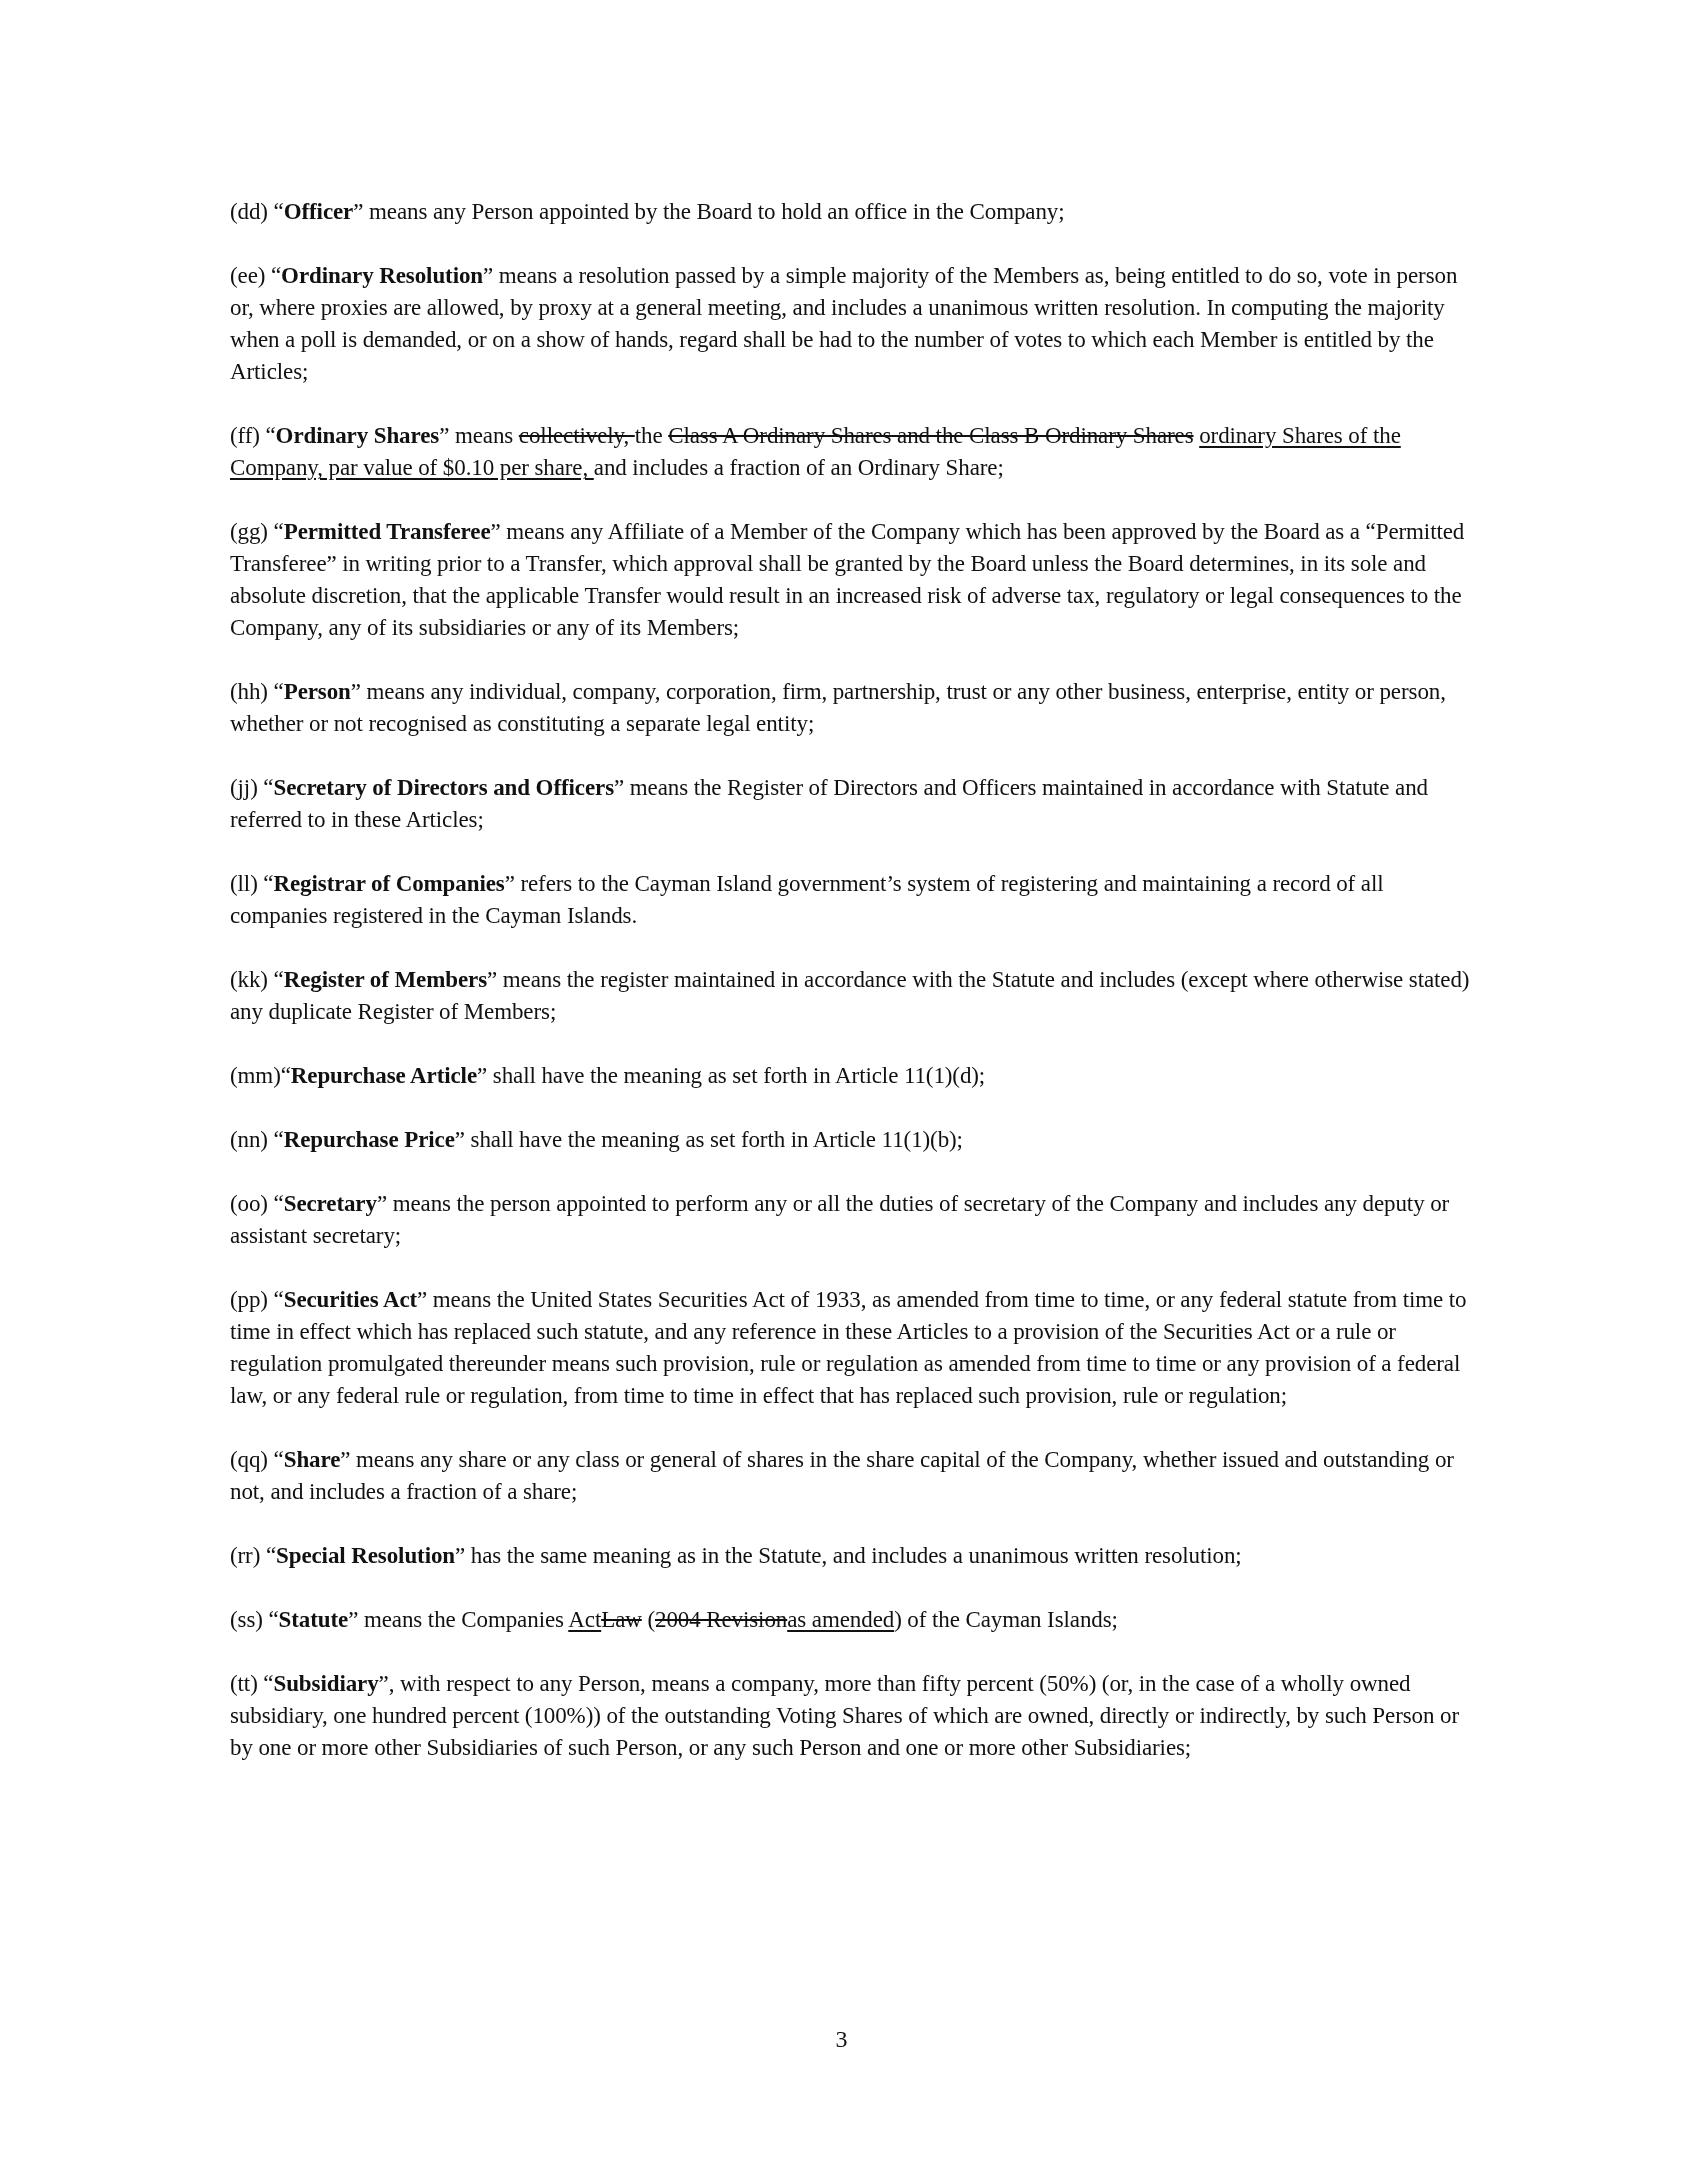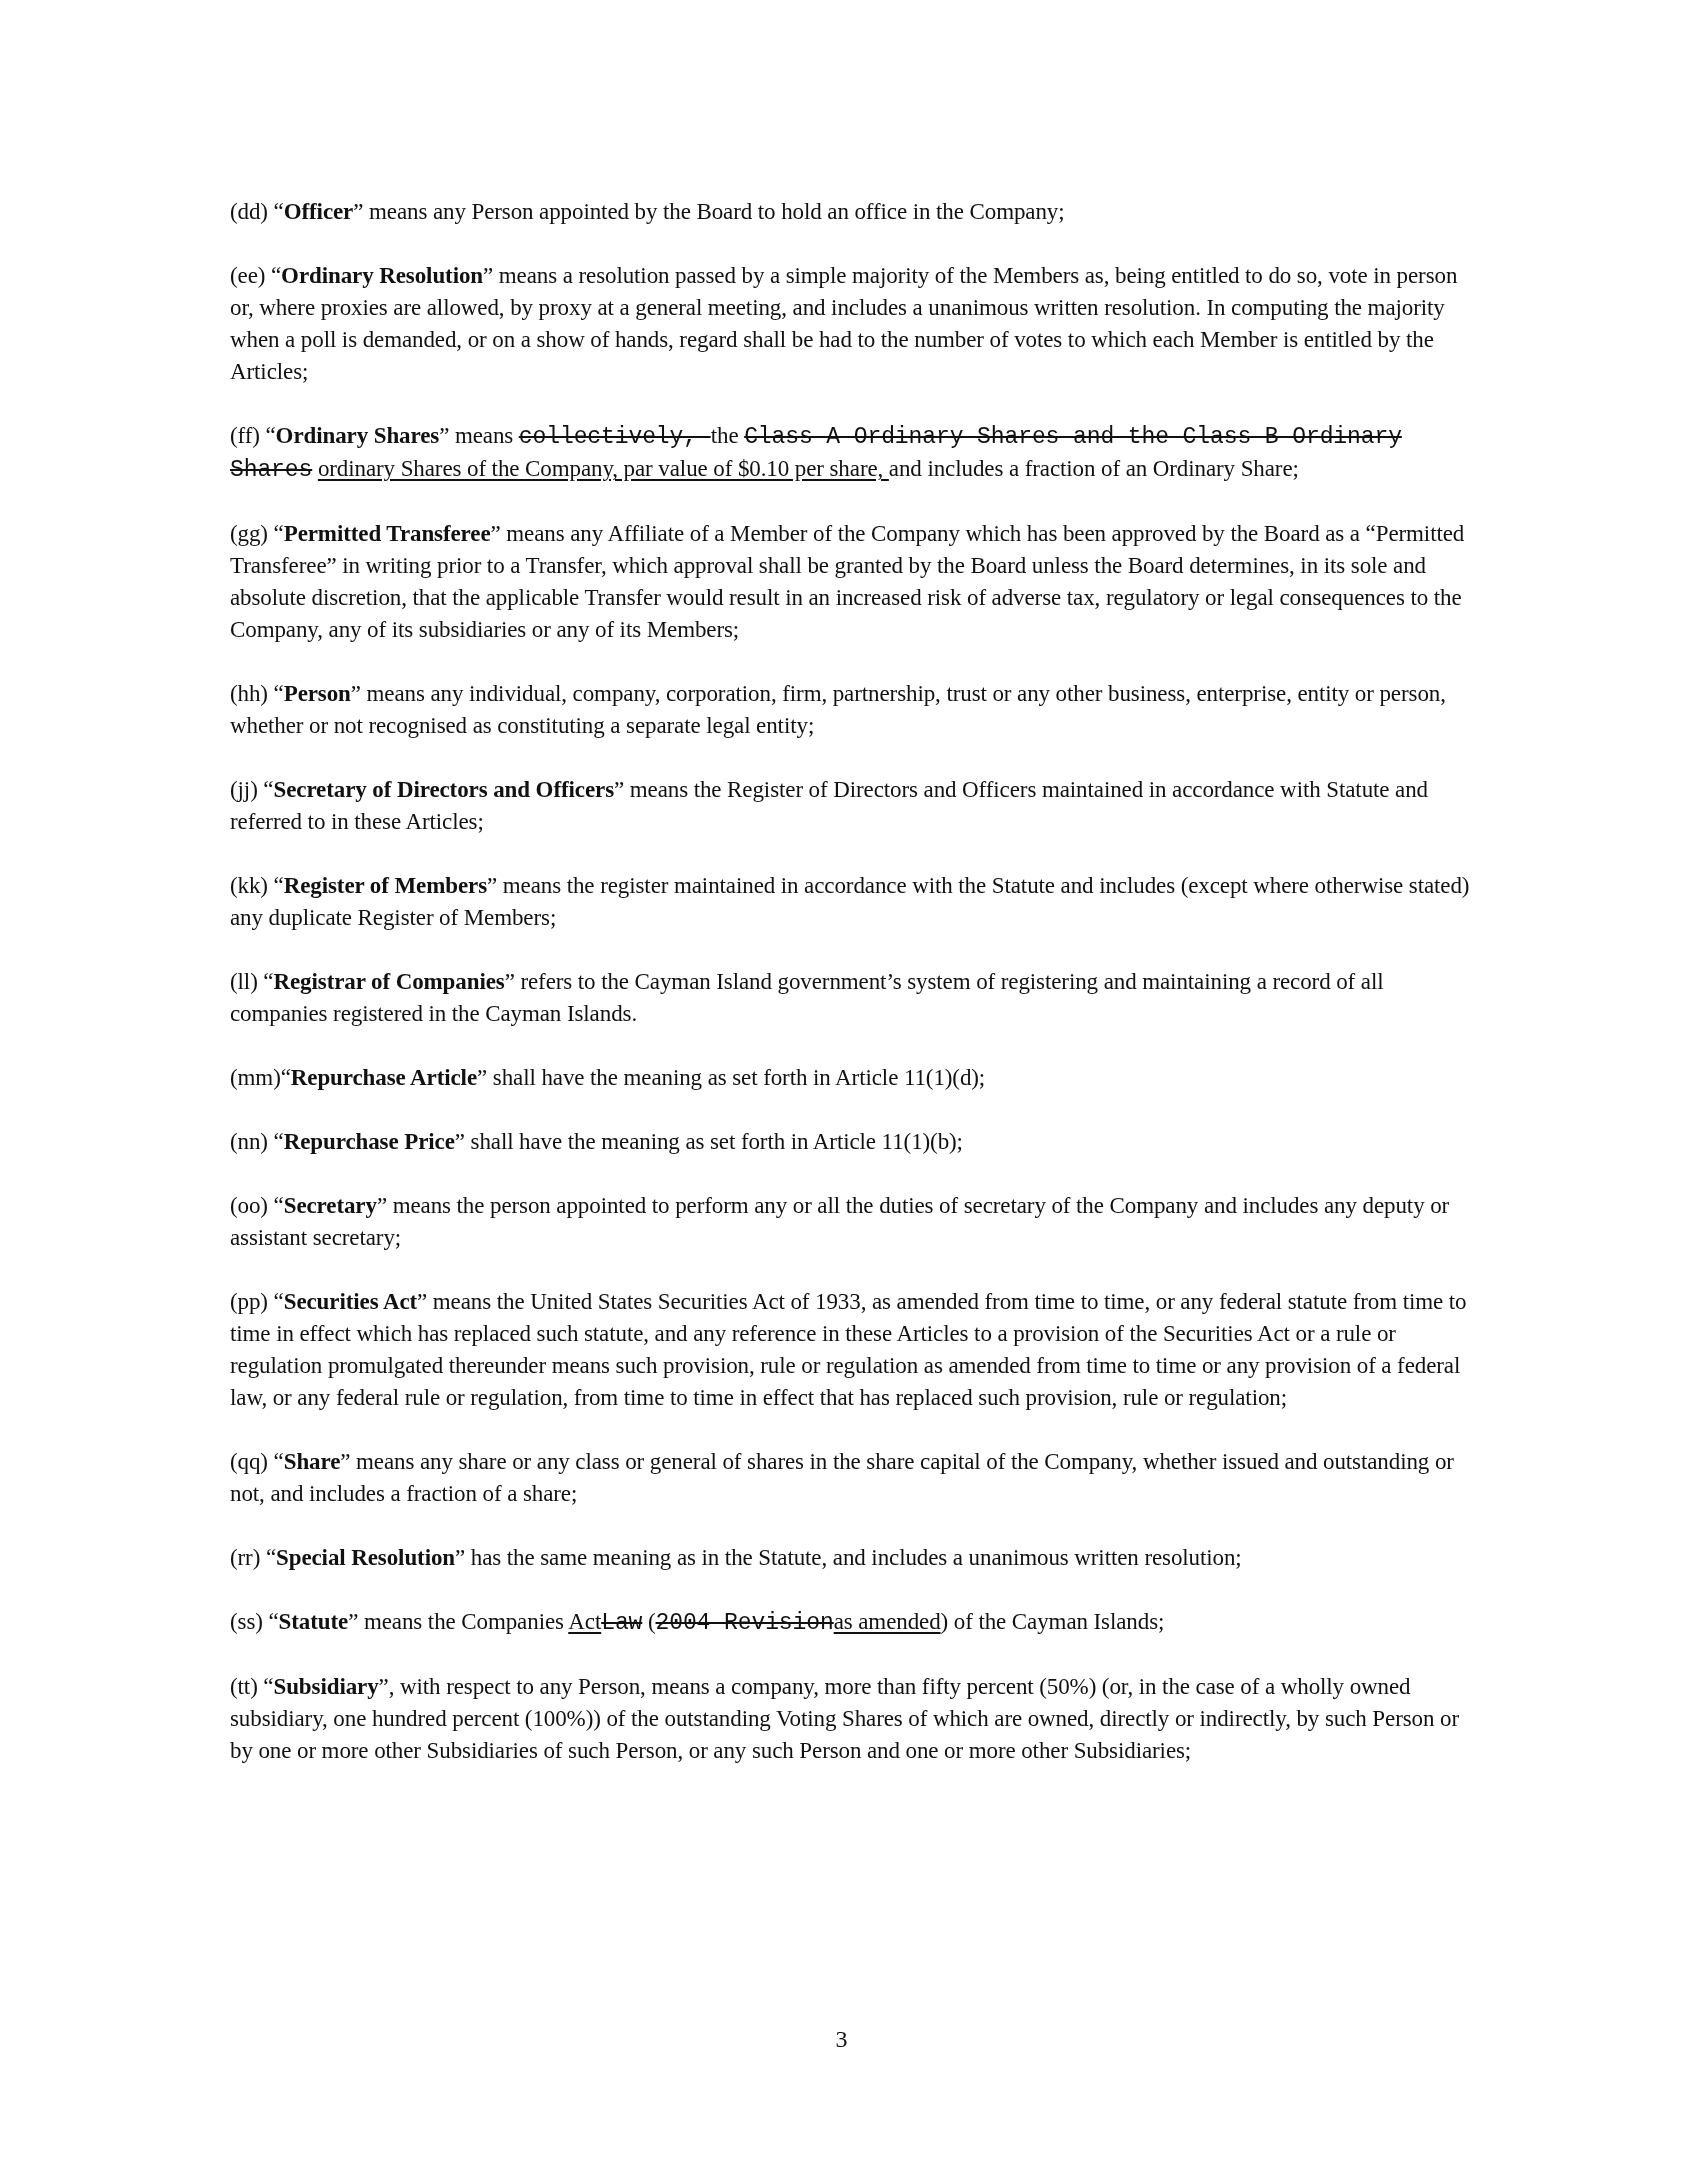--- a/index.html
+++ b/index.html
@@ -31,21 +31,21 @@
     .para {
       font-size: 23px;
       line-height: 32px;
       margin: 0 0 32px 0;
       text-align: left;
       letter-spacing: -0.1px;
       word-spacing: 0px;
     }
     .para .num { }
     .para .term { font-weight: bold; }
-    .del { text-decoration: line-through; text-decoration-thickness: 2px; font-family: Liberation Mono, monospace; }
+    .del { text-decoration: line-through; text-decoration-thickness: 2px; }
     .ins { text-decoration: underline; text-decoration-thickness: 2px; text-underline-offset: 3px; }
     .page-number {
       position: absolute;
       left: 0;
       width: 1683px;
       top: 2024px;
       text-align: center;
       font-size: 24px;
       line-height: 30px;
     }
@@ -67,24 +67,24 @@
       <p class="para">
     <span class="num">(gg) </span><span>“</span><span class="term">Permitted Transferee</span><span>”</span><span class="body"><span> means any Affiliate of a Member of the Company which has been approved by the Board as a “Permitted Transferee” in writing prior to a Transfer, which approval shall be granted by the Board unless the Board determines, in its sole and absolute discretion, that the applicable Transfer would result in an increased risk of adverse tax, regulatory or legal consequences to the Company, any of its subsidiaries or any of its Members;</span></span>
   </p>
       <p class="para">
     <span class="num">(hh) </span><span>“</span><span class="term">Person</span><span>”</span><span class="body"><span> means any individual, company, corporation, firm, partnership, trust or any other business, enterprise, entity or person, whether or not recognised as constituting a separate legal entity;</span></span>
   </p>
       <p class="para">
     <span class="num">(jj)  </span><span>“</span><span class="term">Secretary of Directors and Officers</span><span>”</span><span class="body"><span> means the Register of Directors and Officers maintained in accordance with Statute and referred to in these Articles;</span></span>
   </p>
       <p class="para">
-    <span class="num">(kk) </span><span>“</span><span class="term">Register of Members</span><span>”</span><span class="body"><span> means the register maintained in accordance with the Statute and includes (except where otherwise stated) any duplicate Register of Members;</span></span>
+    <span class="num">(ll)  </span><span>“</span><span class="term">Registrar of Companies</span><span>”</span><span class="body"><span> refers to the Cayman Island government’s system of registering and maintaining a record of all companies registered in the Cayman Islands.</span></span>
   </p>
       <p class="para">
-    <span class="num">(ll)  </span><span>“</span><span class="term">Registrar of Companies</span><span>”</span><span class="body"><span> refers to the Cayman Island government’s system of registering and maintaining a record of all companies registered in the Cayman Islands.</span></span>
+    <span class="num">(kk) </span><span>“</span><span class="term">Register of Members</span><span>”</span><span class="body"><span> means the register maintained in accordance with the Statute and includes (except where otherwise stated) any duplicate Register of Members;</span></span>
   </p>
       <p class="para">
     <span class="num">(mm)</span><span>“</span><span class="term">Repurchase Article</span><span>”</span><span class="body"><span> shall have the meaning as set forth in Article 11(1)(d);</span></span>
   </p>
       <p class="para">
     <span class="num">(nn) </span><span>“</span><span class="term">Repurchase Price</span><span>”</span><span class="body"><span> shall have the meaning as set forth in Article 11(1)(b);</span></span>
   </p>
       <p class="para">
     <span class="num">(oo) </span><span>“</span><span class="term">Secretary</span><span>”</span><span class="body"><span> means the person appointed to perform any or all the duties of secretary of the Company and includes any deputy or assistant secretary;</span></span>
   </p>

